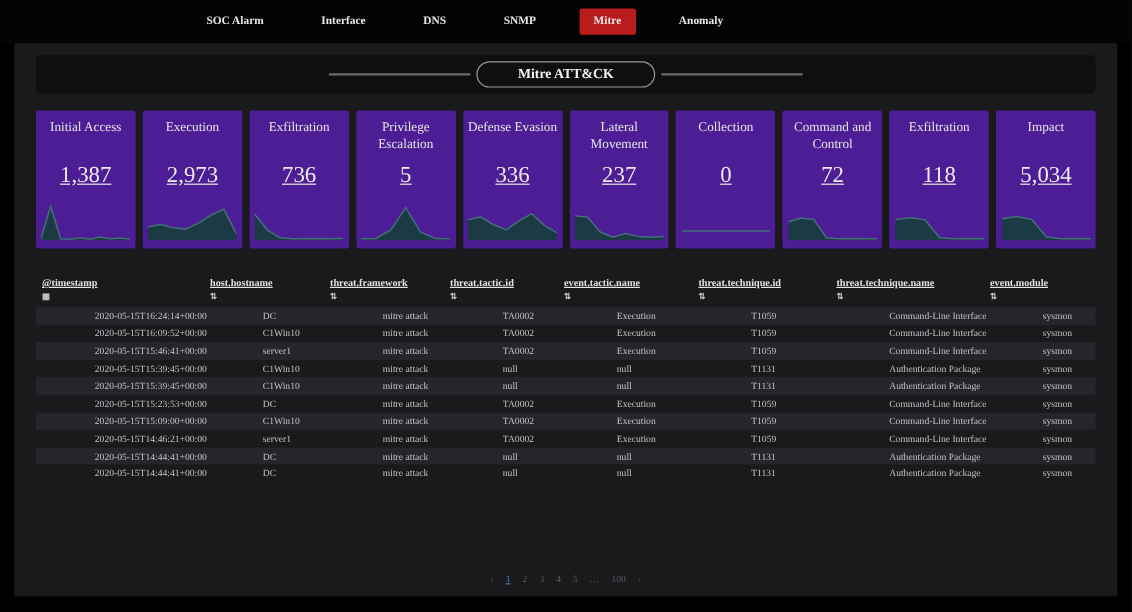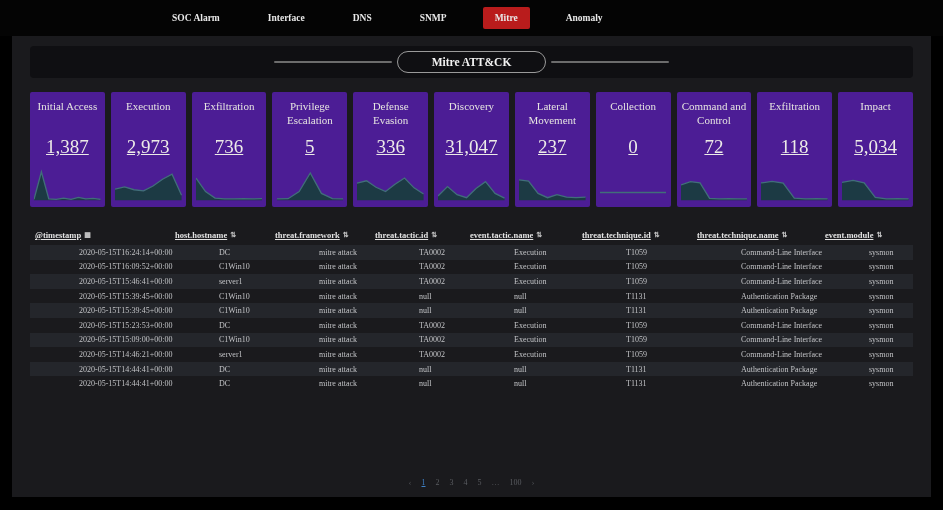--- a/index.html
+++ b/index.html
@@ -42,21 +42,21 @@
   .card-spark{margin-top:auto;width:94%;height:34px;display:block;}
   .table{position:absolute;left:18px;top:192px;width:883px;}
   .thead,.tr{
     display:grid;
     grid-template-columns:140px 100px 100px 95px 112px 115px 128px 1fr;
     padding-left:44px;
   }
   .thead{padding:2px 0 5px;}
   .th{
     color:#e2e2e2;font-weight:bold;font-size:8.5px;padding-left:5px;display:flex;
-    gap:3px;align-items:center;cursor:pointer;white-space:nowrap;
+    gap:3px;cursor:pointer;white-space:nowrap;flex-direction:column;
   }
   .th .lbl{text-decoration:underline;}
   .th .hicon{font-size:7px;color:#c9c9c9;}
   .tr{height:14.6px;align-items:center;}
   .tr.odd{background:#24262b;}
   .td{
     color:#c2c3c6;font-size:8px;padding-left:5px;white-space:nowrap;overflow:hidden;
   }
   .pagination{
     position:absolute;left:0;right:0;top:442px;display:flex;justify-content:center;
@@ -118,28 +118,20 @@
           <polygon points="0.0,34.6 16.7,34.3 33.3,26.3 50.0,5.6 66.7,28.4 83.3,34.3 100.0,34.6 100,36 0,36" fill="#1c3a44"></polygon>
           <polyline points="0.0,34.6 16.7,34.3 33.3,26.3 50.0,5.6 66.7,28.4 83.3,34.3 100.0,34.6" fill="none" stroke="#416e7a" stroke-width="1.3" vector-effect="non-scaling-stroke"></polyline>
         </svg>
       </div>
       <div class="card">
         <div class="card-title">Defense Evasion</div>
         <div class="card-value">336</div>
         <svg viewBox="0 0 100 38" preserveAspectRatio="none" class="card-spark">
           <polygon points="0.0,17.0 14.3,14.3 28.6,21.5 42.9,26.3 57.1,18.1 71.4,11.2 85.7,22.2 100.0,29.1 100,36 0,36" fill="#1c3a44"></polygon>
           <polyline points="0.0,17.0 14.3,14.3 28.6,21.5 42.9,26.3 57.1,18.1 71.4,11.2 85.7,22.2 100.0,29.1" fill="none" stroke="#416e7a" stroke-width="1.3" vector-effect="non-scaling-stroke"></polyline>
-        </svg>
-      </div>
-      <div class="card">
-        <div class="card-title">Discovery</div>
-        <div class="card-value">31,047</div>
-        <svg viewBox="0 0 100 38" preserveAspectRatio="none" class="card-spark">
-          <polygon points="0.0,31.2 14.3,20.8 28.6,29.8 42.9,33.2 57.1,22.9 71.4,15.3 85.7,28.4 100.0,33.6 100,36 0,36" fill="#1c3a44"></polygon>
-          <polyline points="0.0,31.2 14.3,20.8 28.6,29.8 42.9,33.2 57.1,22.9 71.4,15.3 85.7,28.4 100.0,33.6" fill="none" stroke="#416e7a" stroke-width="1.3" vector-effect="non-scaling-stroke"></polyline>
         </svg>
       </div>
       <div class="card">
         <div class="card-title">Lateral Movement</div>
         <div class="card-value">237</div>
         <svg viewBox="0 0 100 38" preserveAspectRatio="none" class="card-spark">
           <polygon points="0.0,13.2 14.3,14.6 28.6,28.4 42.9,33.2 57.1,29.8 71.4,32.5 85.7,33.2 100.0,32.5 100,36 0,36" fill="#1c3a44"></polygon>
           <polyline points="0.0,13.2 14.3,14.6 28.6,28.4 42.9,33.2 57.1,29.8 71.4,32.5 85.7,33.2 100.0,32.5" fill="none" stroke="#416e7a" stroke-width="1.3" vector-effect="non-scaling-stroke"></polyline>
         </svg>
       </div>

